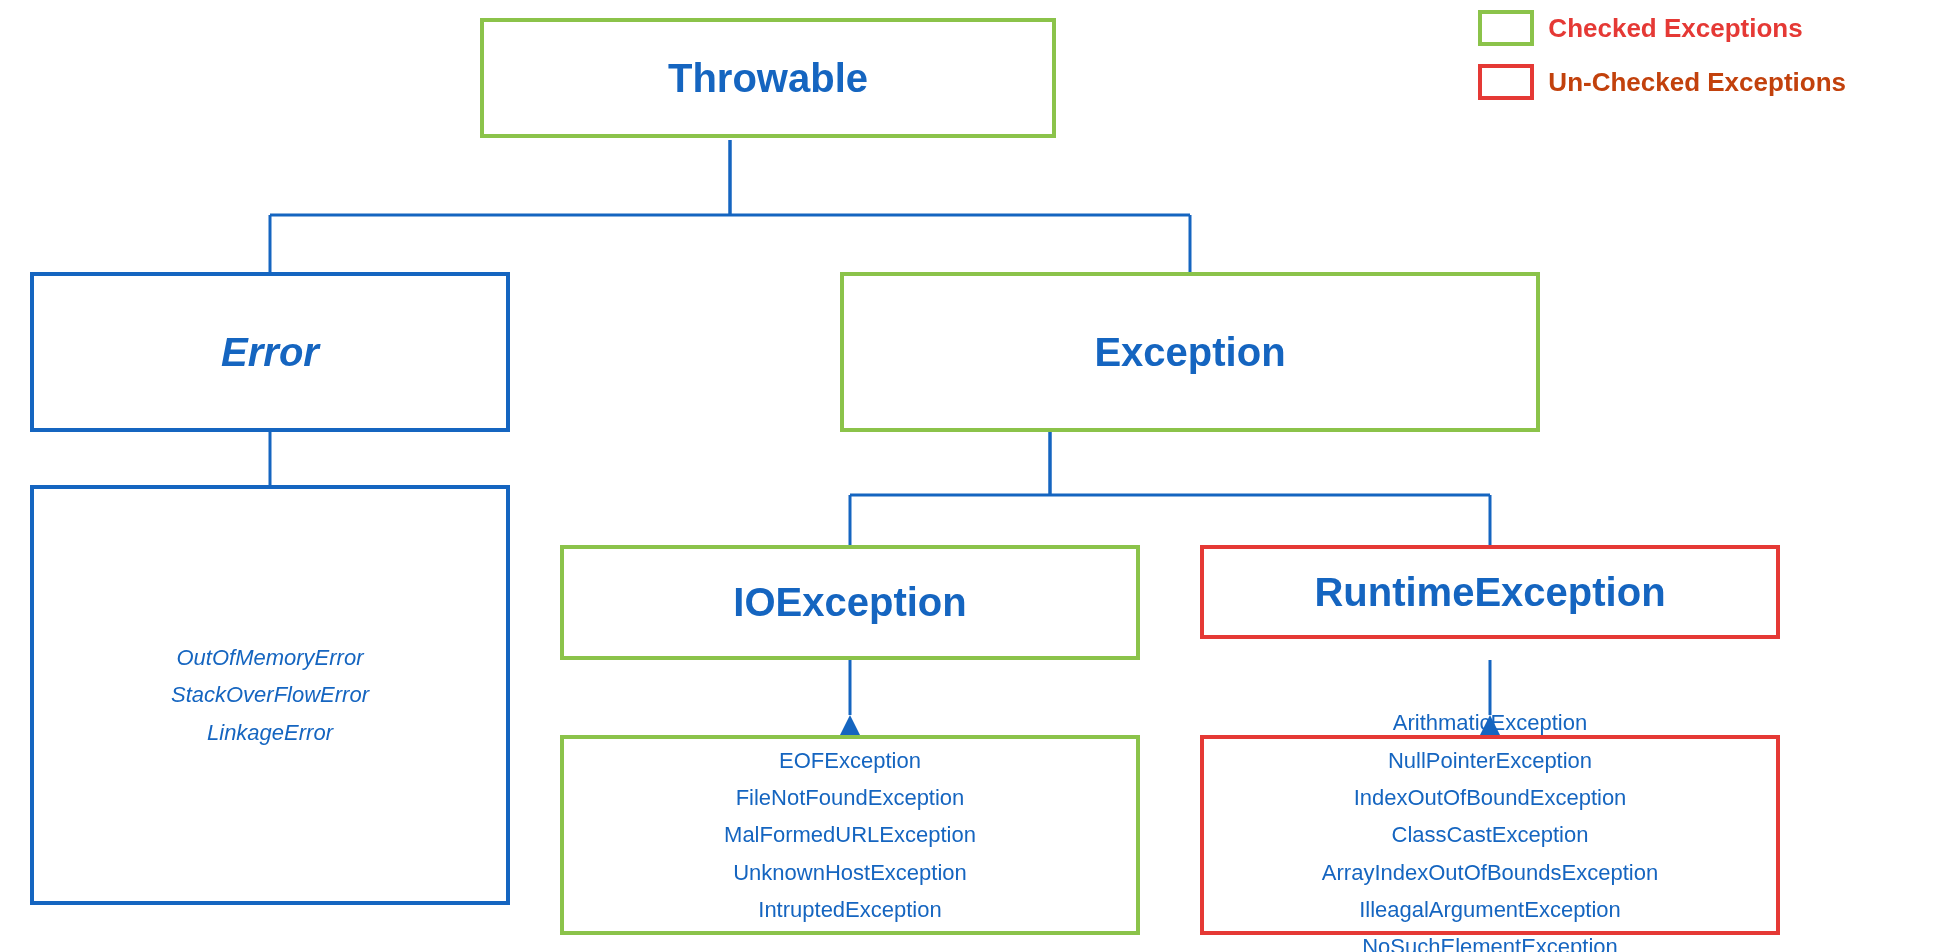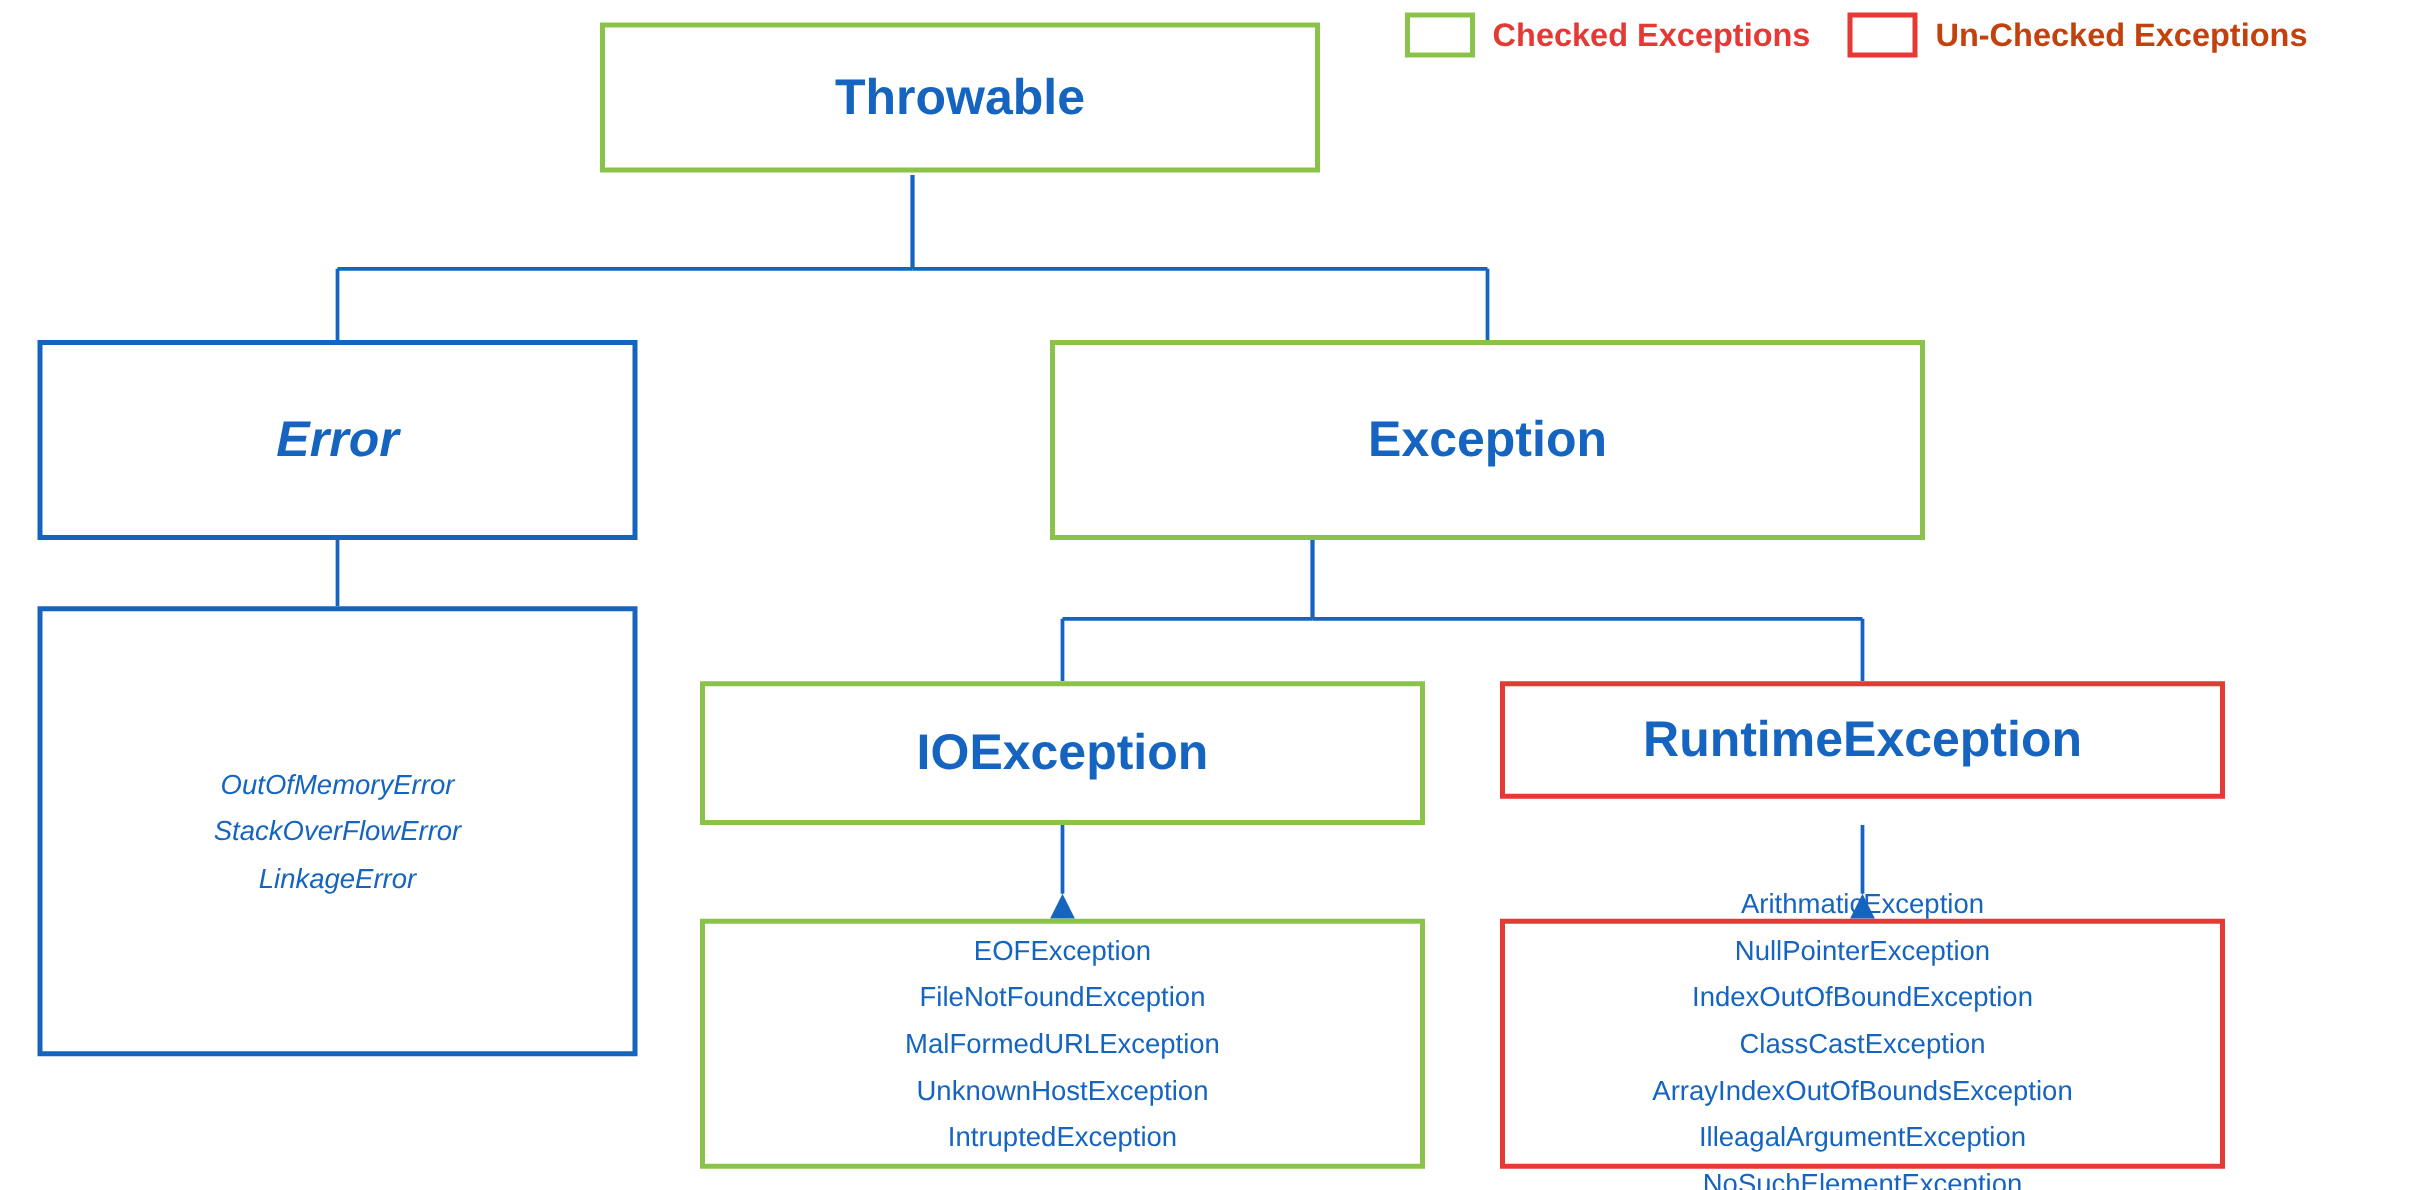--- a/index.html
+++ b/index.html
@@ -17,22 +17,22 @@
       width: 1946px;
       height: 952px;
     }
 
     
     .legend {
       position: absolute;
       top: 10px;
       right: 100px;
       display: flex;
-      flex-direction: row;
-      gap: 30px;
+      flex-direction: column;
+      gap: 18px;
     }
     .legend-item {
       display: flex;
       align-items: center;
       gap: 14px;
     }
     .legend-box {
       width: 56px;
       height: 36px;
       border-width: 4px;
@@ -161,21 +161,21 @@
   </div>
 
   <div class="node node-green" style="left: 560px; top: 545px; width: 580px; height: 115px;">
     <span class="node-title">IOException</span>
   </div>
 
   <div class="node node-red" style="left: 1200px; top: 545px; width: 580px; height: 94px;">
     <span class="node-title">RuntimeException</span>
   </div>
 
-  <div class="node node-blue" style="left: 30px; top: 485px; width: 480px; height: 360px; align-items: center; justify-content: center;">
+  <div class="node node-blue" style="left: 30px; top: 485px; width: 480px; height: 420px; align-items: center; justify-content: center;">
     <div class="node-list">
       <div>OutOfMemoryError</div>
       <div>StackOverFlowError</div>
       <div>LinkageError</div>
     </div>
   </div>
 
   <div class="node node-green" style="left: 560px; top: 735px; width: 580px; height: 200px; align-items: center; justify-content: center;">
     <div class="node-list">
       <div>EOFException</div>

